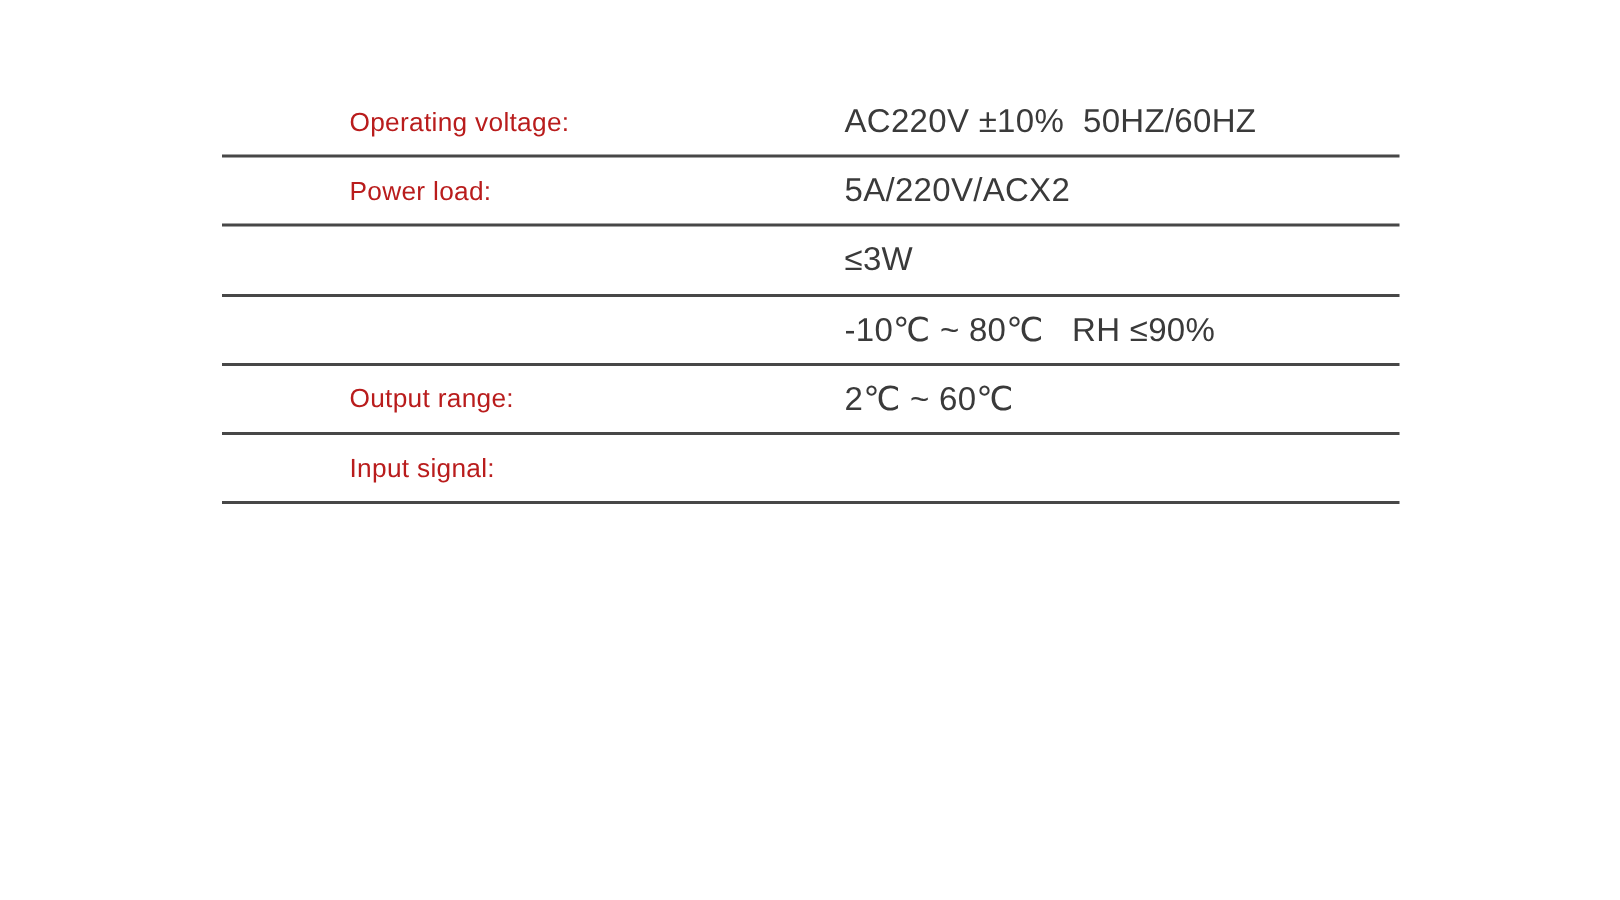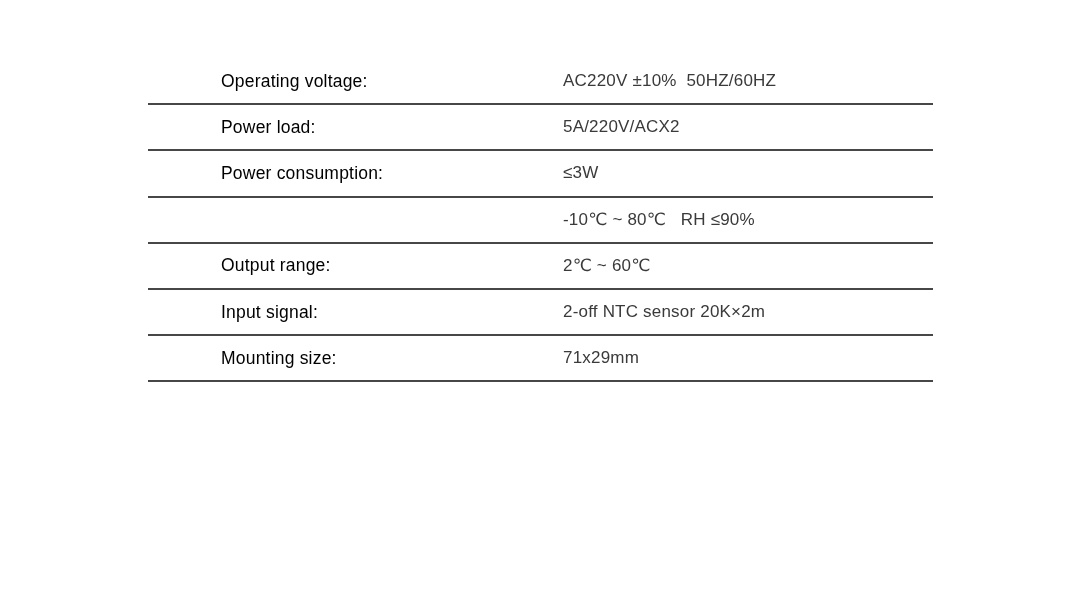--- a/index.html
+++ b/index.html
@@ -17,60 +17,54 @@
     width: 785px;
   }
   .spec-row {
     height: 46.2px;
     display: flex;
     align-items: center;
     border-bottom: 2px solid #474747;
   }
   .spec-label {
     position: absolute;
-    left: 73px;
+    left: 85px;
     font-size: 17.5px;
-    color: #000000;
+    color: #b91c1c;
     letter-spacing: 0.2px;
     white-space: pre-wrap;
   }
   .spec-value {
     position: absolute;
     left: 415px;
-    font-size: 17px;
+    font-size: 22px;
     color: #3a3a3a;
     letter-spacing: 0.2px;
     white-space: pre-wrap;
   }
   .spec-row { position: relative; }
 </style>
 </head>
 <body>
 
 <div class="spec-table">
   <div class="spec-row">
     <span class="spec-label">Operating voltage:</span>
     <span class="spec-value">AC220V ±10%  50HZ/60HZ</span>
   </div>
   <div class="spec-row">
     <span class="spec-label">Power load:</span>
     <span class="spec-value">5A/220V/ACX2</span>
   </div>
   <div class="spec-row">
-    <span class="spec-label">Power consumption:</span>
     <span class="spec-value">≤3W</span>
   </div>
   <div class="spec-row">
     <span class="spec-value">-10℃ ~ 80℃   RH ≤90%</span>
   </div>
   <div class="spec-row">
     <span class="spec-label">Output range:</span>
     <span class="spec-value">2℃ ~ 60℃</span>
   </div>
   <div class="spec-row">
     <span class="spec-label">Input signal:</span>
-    <span class="spec-value">2-off NTC sensor 20K×2m</span>
-  </div>
-  <div class="spec-row">
-    <span class="spec-label">Mounting size:</span>
-    <span class="spec-value">71x29mm</span>
   </div>
 </div>
 
 </body></html>

